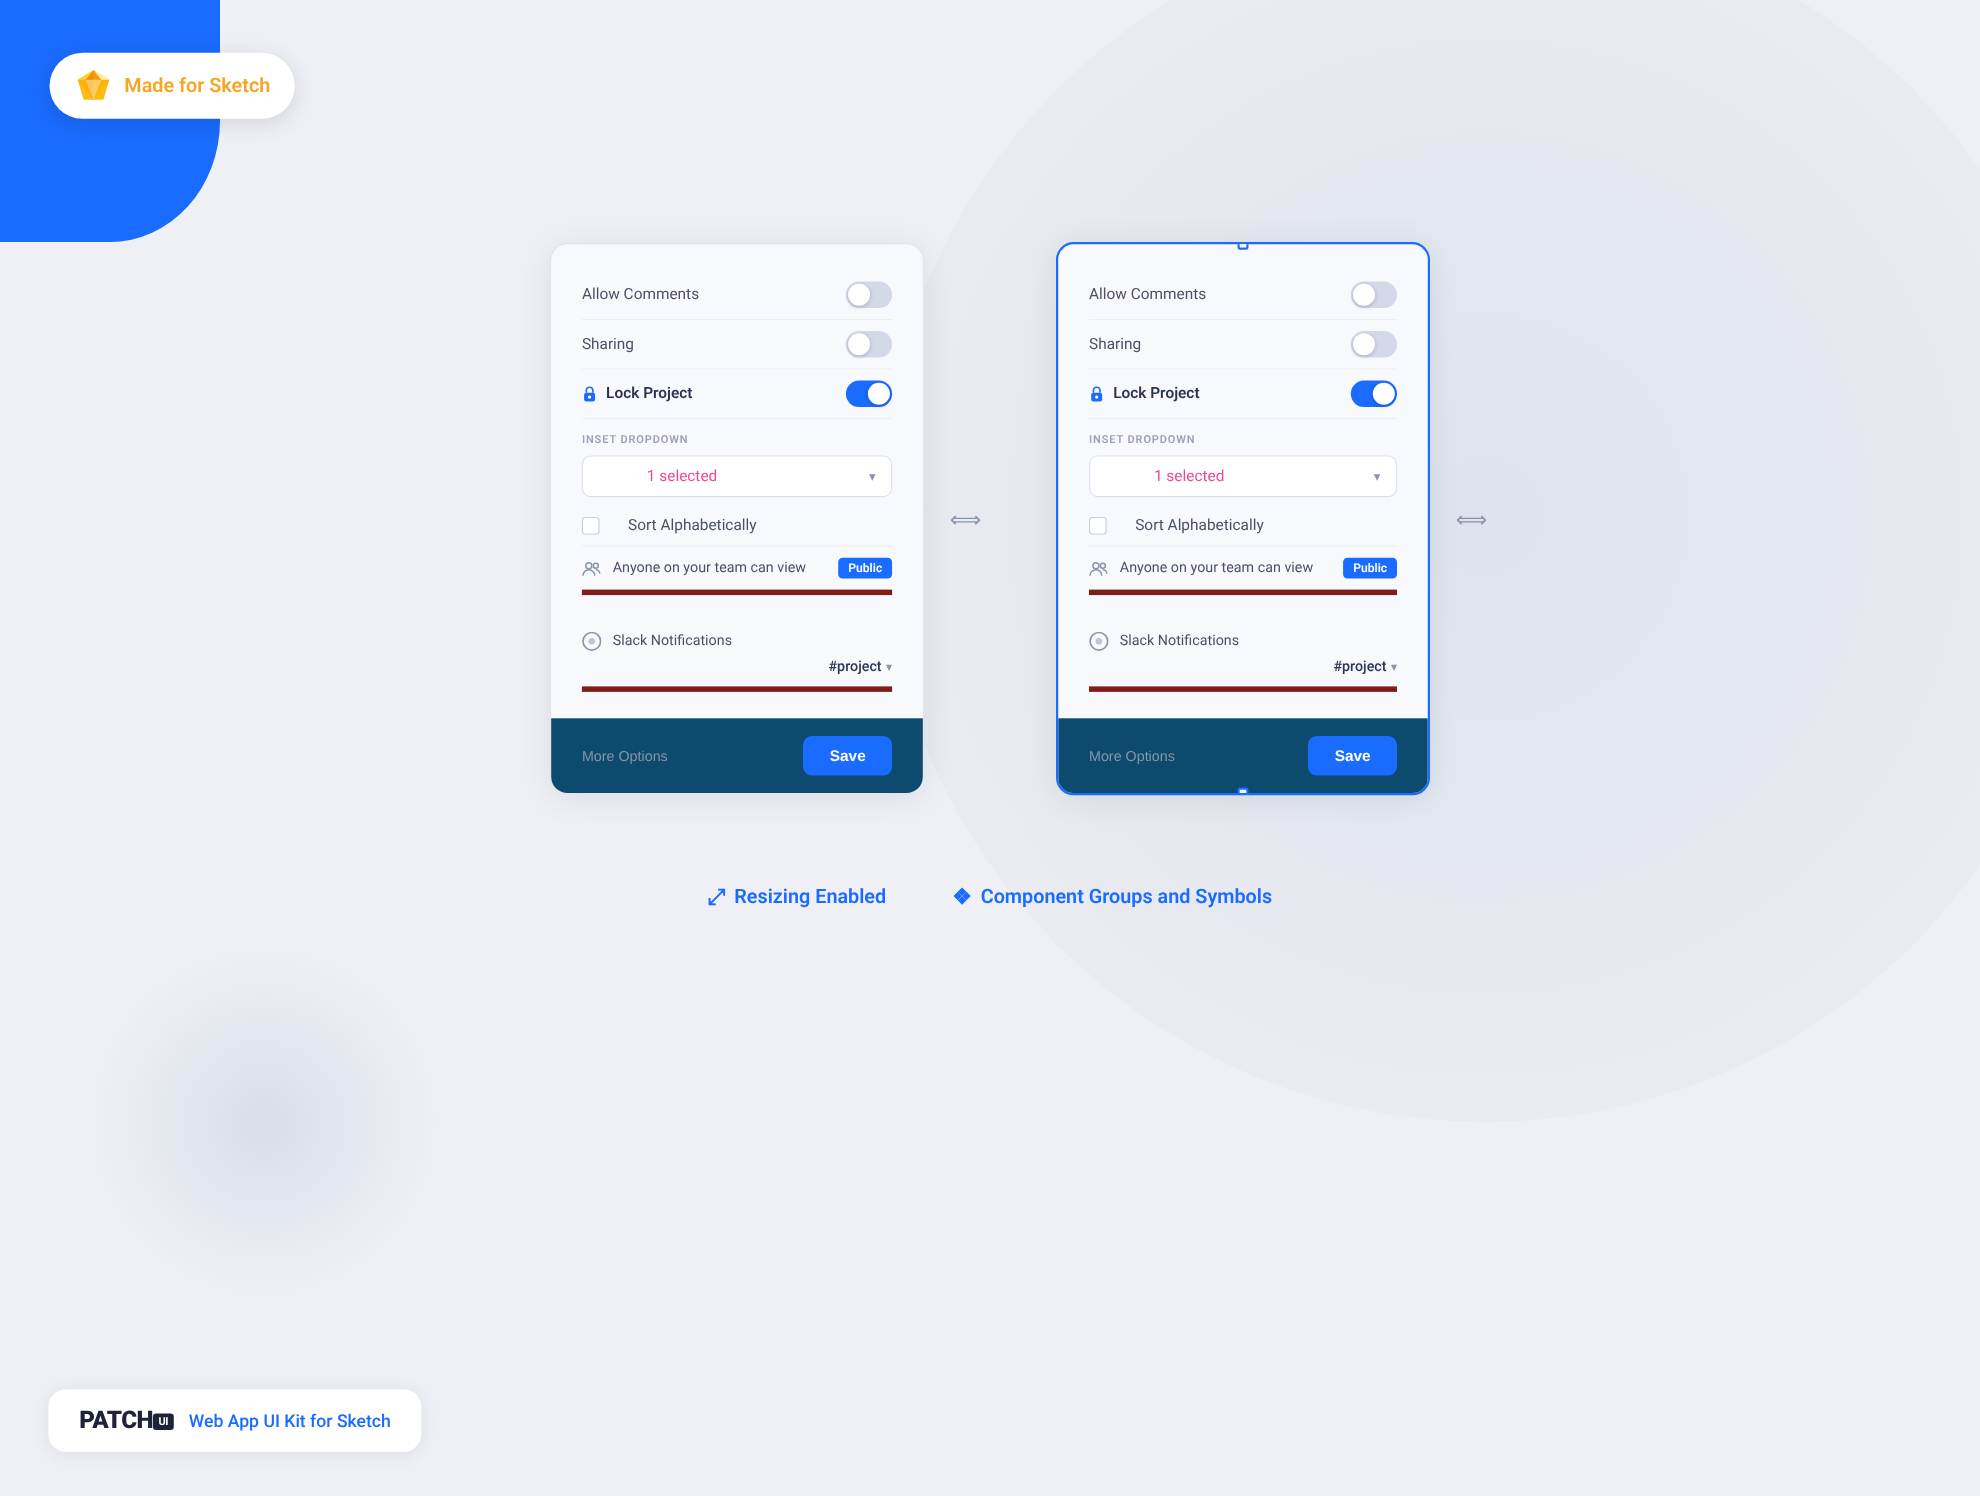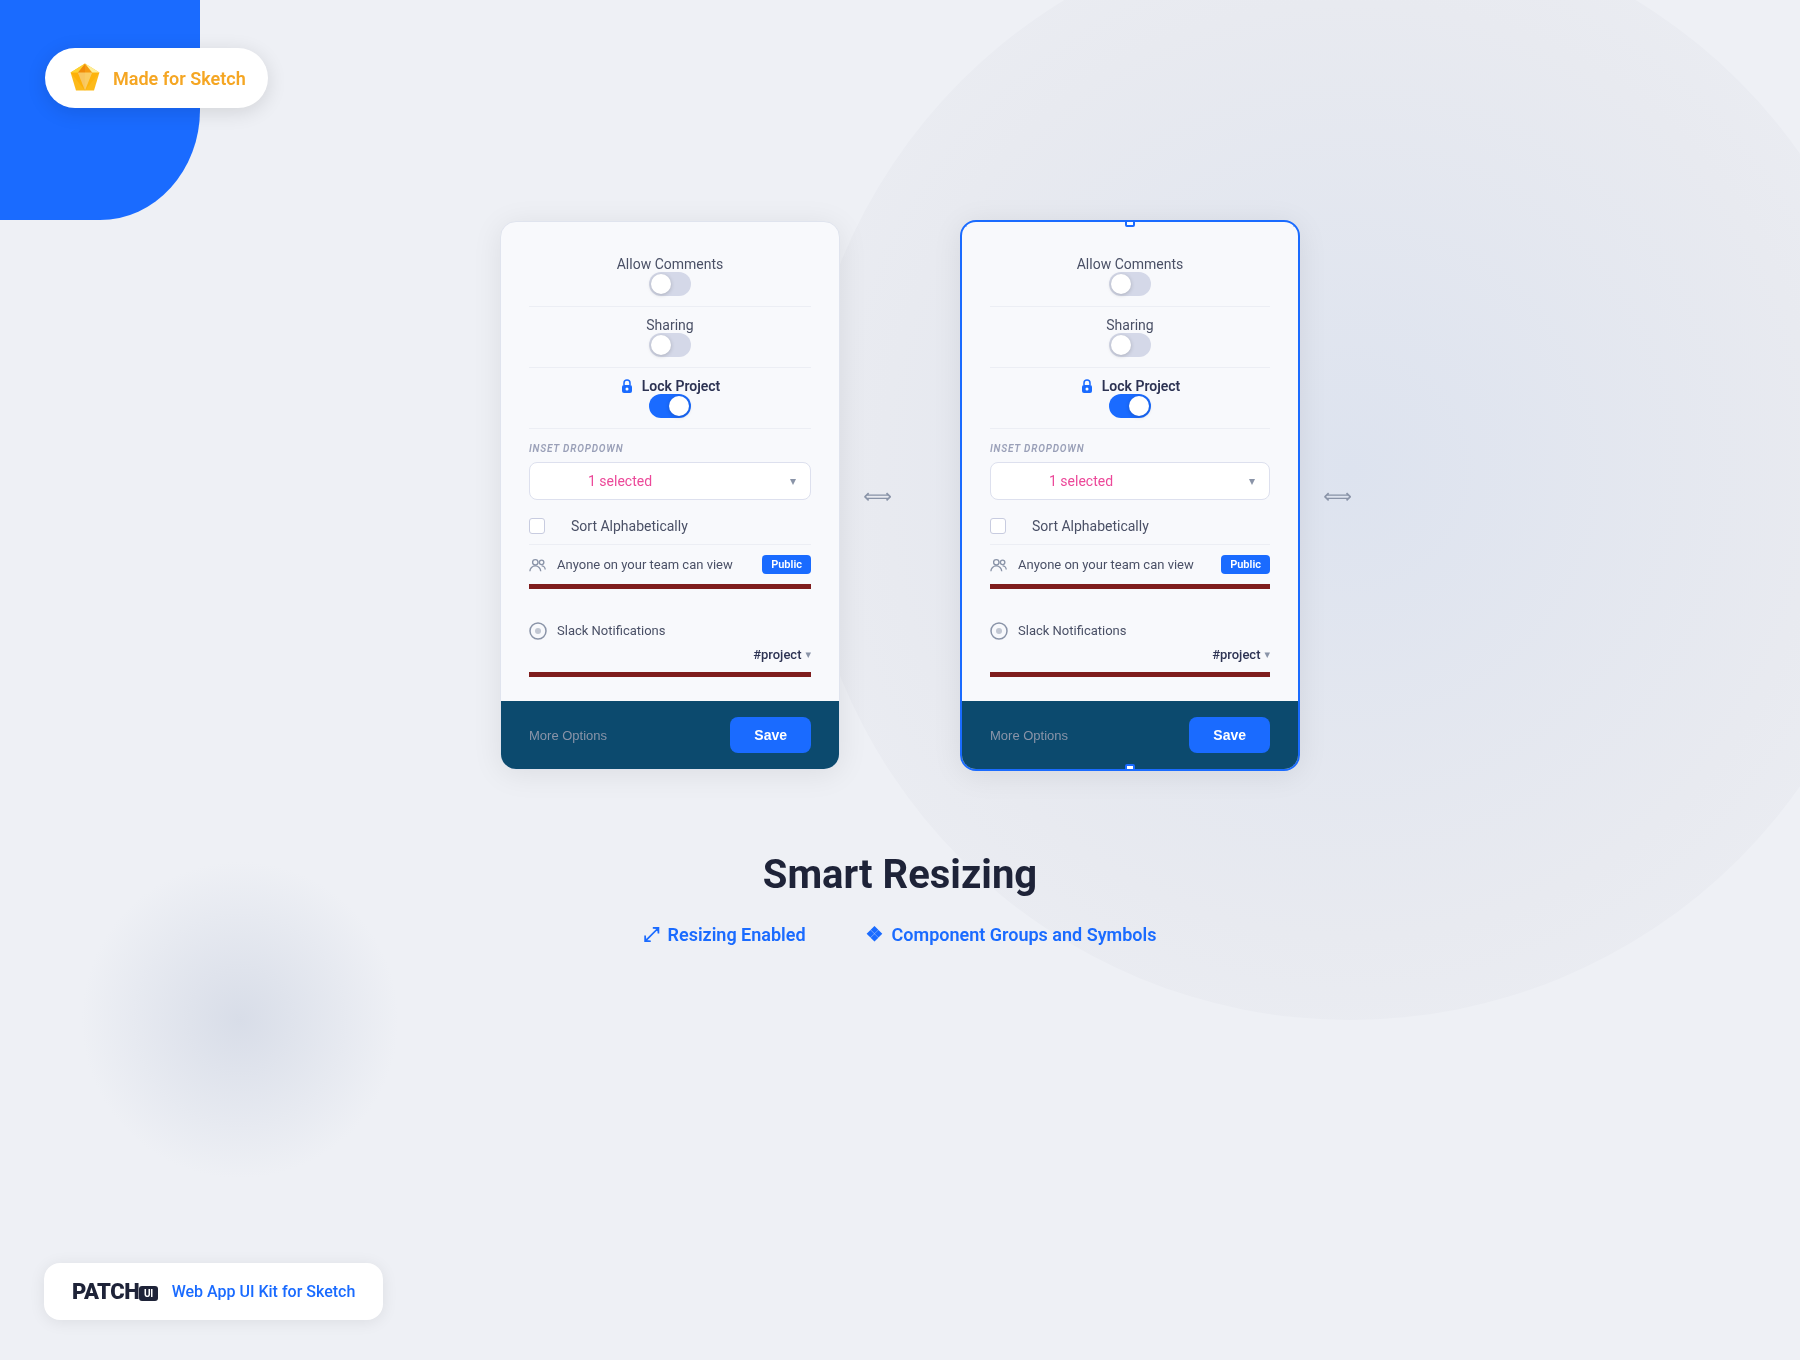--- a/index.html
+++ b/index.html
@@ -137,21 +137,20 @@
       padding: 24px 28px;
     }
 
     
     .toggle-row {
       display: flex;
       align-items: center;
       justify-content: space-between;
       padding: 10px 0;
       border-bottom: 1px solid #eceef4;
-      flex-direction: column;
     }
 
     .toggle-label {
       font-size: 14px;
       color: #4a5066;
       font-weight: 400;
     }
 
     .toggle-label.lock {
       display: flex;
@@ -202,21 +201,20 @@
       padding: 14px 0 8px;
     }
 
     .section-label {
       font-size: 10px;
       font-weight: 600;
       color: #9aa0b8;
       letter-spacing: 0.8px;
       text-transform: uppercase;
       margin-bottom: 8px;
-      font-style: italic;
     }
 
     .dropdown {
       width: 100%;
       background: white;
       border: 1px solid #dde0ee;
       border-radius: 8px;
       padding: 10px 14px;
       display: flex;
       align-items: center;
@@ -605,21 +603,20 @@
       </div>
 
       <div style="position:absolute; right:-52px; top:50%; transform:translateY(-50%); color:#8a94a8; font-size:20px; display:flex; align-items:center;">
         <span>⟺</span>
       </div>
     </div>
 
   </div>
 
   <div class="bottom-section">
-    <h2 class="smart-resizing-title">Smart Resizing</h2>
     <div class="feature-badges">
       <div class="feature-badge">
         <span style="font-size:20px;">⤢</span>
         <span>Resizing Enabled</span>
       </div>
       <div class="feature-badge">
         <span style="font-size:20px;">❖</span>
         <span>Component Groups and Symbols</span>
       </div>
     </div>

